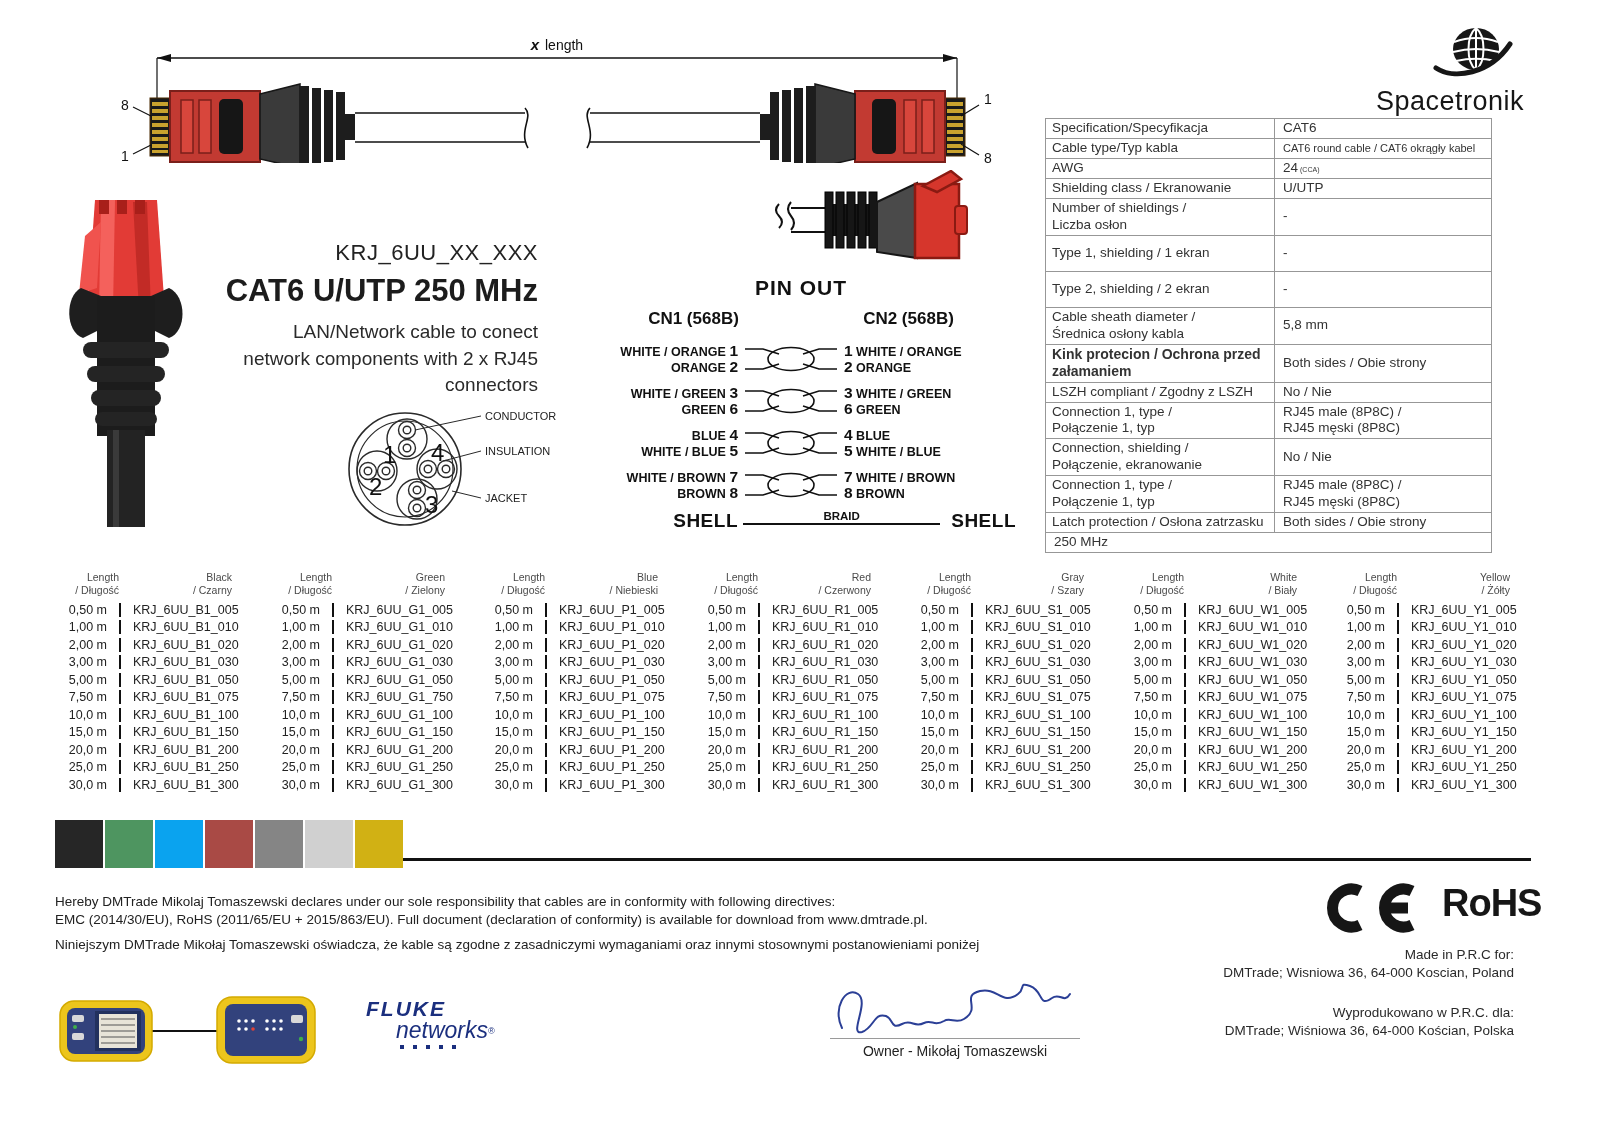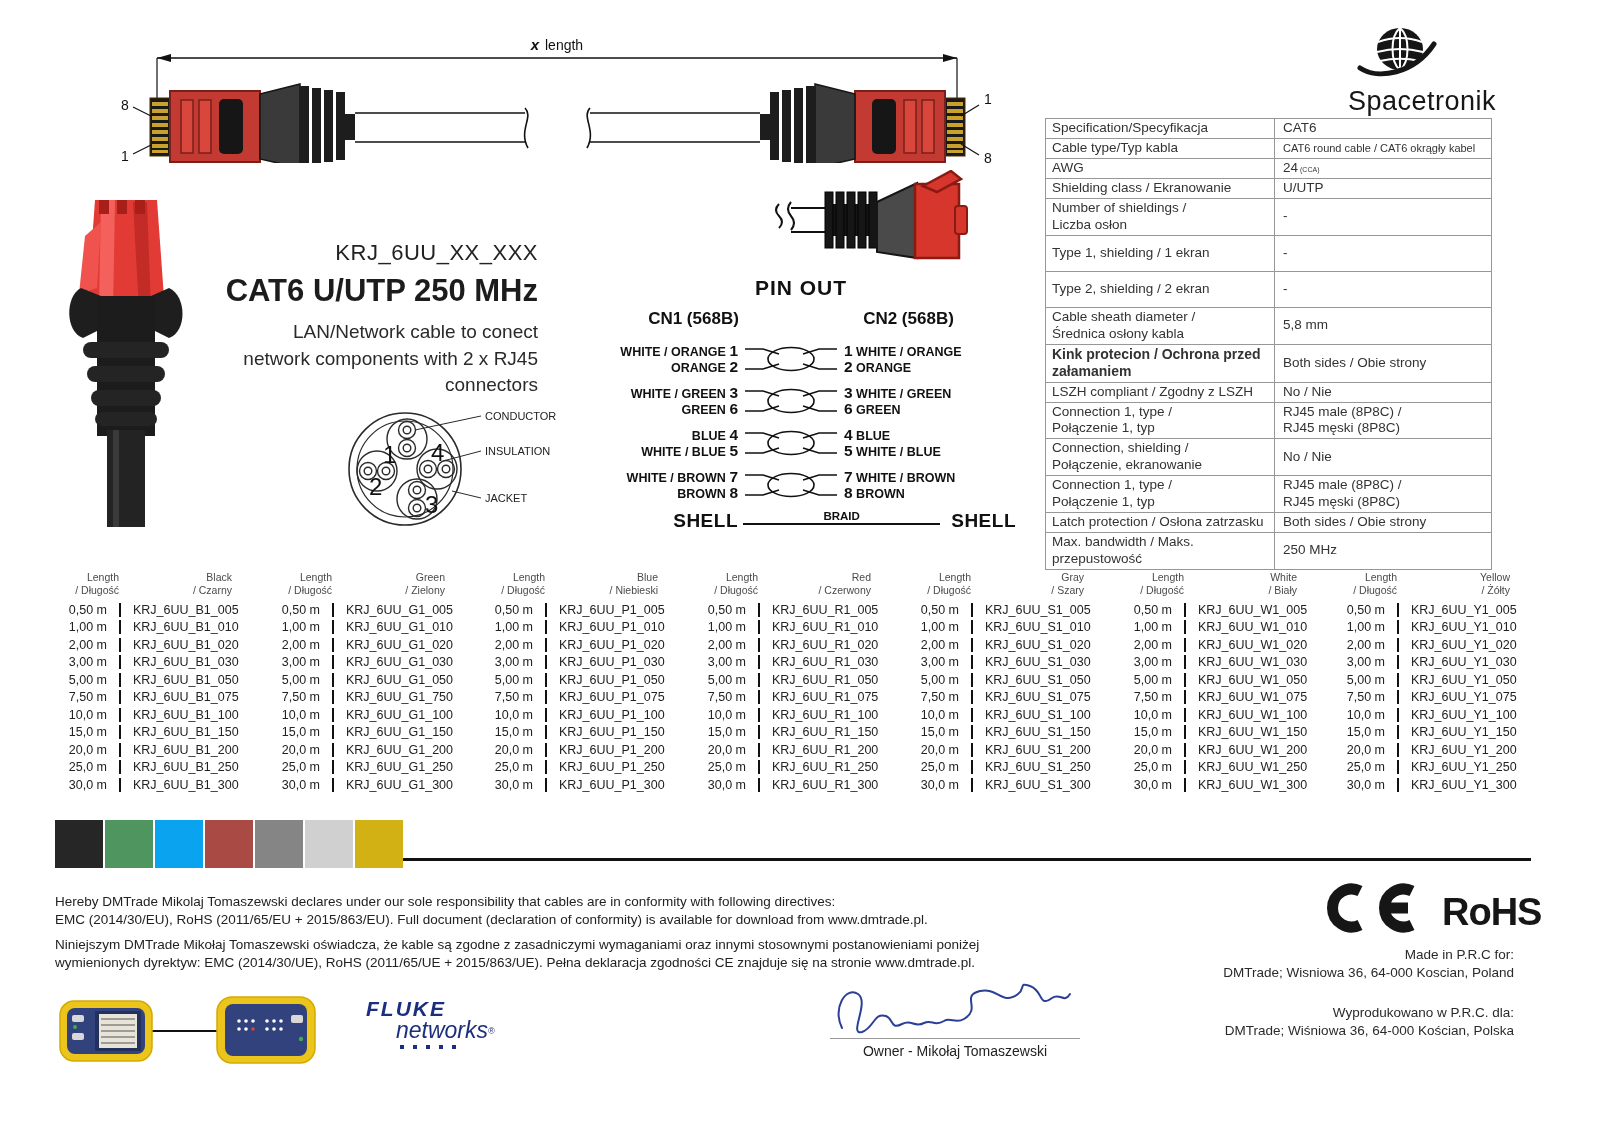--- a/index.html
+++ b/index.html
@@ -1,21 +1,21 @@
 <!DOCTYPE html>
 <html><head>
 <meta charset="utf-8">
 <style>
   html,body{margin:0;padding:0;}
   body{width:1600px;height:1131px;background:#ffffff;position:relative;overflow:hidden;
        font-family:"Liberation Sans", sans-serif;color:#1a1a1a;}
   .abs{position:absolute;}
 
   
-  .brand{left:1348px;top:22px;width:176px;text-align:left;}
+  .brand{left:1348px;top:22px;width:176px;text-align:right;}
   .brand-name{font-size:27px;color:#161616;margin-top:-2px;letter-spacing:0.5px;}
 
   
   .title-block{left:200px;top:216px;width:338px;text-align:right;color:#222;margin-top:24px;}
   .model{font-size:22px;letter-spacing:0.5px;}
   .prod-title{font-size:31px;font-weight:bold;margin-top:7px;color:#1c1c1c;}
   .prod-desc{font-size:19px;margin-top:10px;line-height:1.4;color:#2a2a2a;}
 
   
   .pinout{left:586px;top:276px;width:430px;color:#111;font-weight:bold;}
@@ -77,21 +77,21 @@
   .reg{font-size:9px;vertical-align:4px;}
   .fluke-dots{margin-left:34px;margin-top:1px;display:flex;gap:9px;}
   .dot{width:4px;height:4px;background:#1b2f7e;}
 
   
   .sig{left:830px;top:978px;width:250px;text-align:center;}
   .sig-line{height:1px;background:#9a9a9a;margin-top:-6px;}
   .sig-cap{font-size:14px;color:#222;margin-top:4px;}
 
   
-  .certs{left:1322px;top:882px;display:flex;align-items:flex-end;}
+  .certs{left:1322px;top:882px;display:flex;align-items:flex-start;}
   .rohs{font-size:38px;font-weight:bold;color:#161616;margin-left:16px;letter-spacing:-1px;}
   .made{right:86px;top:946px;text-align:right;font-size:13.5px;color:#2a2a2a;line-height:18px;}
   .made-gap{height:22px;}
 </style>
 </head>
 <body>
 
 <div class="page">
 
   <svg class="abs" style="left:95px;top:28px;" width="925" height="135" viewBox="0 0 925 135">
@@ -459,23 +459,20 @@
       </div>
       <div class="spec-row">
         <div class="spec-label">
           <div>Latch protection / Osłona zatrzasku</div>
         </div>
         <div class="spec-value">
           <div>Both sides / Obie strony</div>
         </div>
       </div>
       <div class="spec-row">
-        <div class="spec-label">
-          <div>Max. bandwidth / Maks. przepustowość</div>
-        </div>
         <div class="spec-value">
           <div>250 MHz</div>
         </div>
       </div>
     </div>
 
   <div class="abs part-tables" id="part-tables">
       <div class="pt-group">
         <div class="pt-head">
           <div class="pt-lh">
@@ -880,21 +877,20 @@
       <div class="swatch" style="background: rgb(209, 177, 20);"></div>
     </div>
   <div class="abs swatch-rule"></div>
 
   <div class="abs decl decl-en" id="decl-en">
       <div>Hereby DMTrade Mikolaj Tomaszewski declares under our sole responsibility that cables are in conformity with following directives:</div>
       <div>EMC (2014/30/EU), RoHS (2011/65/EU + 2015/863/EU). Full document (declaration of conformity) is available for download from www.dmtrade.pl.</div>
     </div>
   <div class="abs decl decl-pl" id="decl-pl">
       <div>Niniejszym DMTrade Mikołaj Tomaszewski oświadcza, że kable są zgodne z zasadniczymi wymaganiami oraz innymi stosownymi postanowieniami poniżej</div>
-      <div>wymienionych dyrektyw: EMC (2014/30/UE), RoHS (2011/65/UE + 2015/863/UE). Pełna deklaracja zgodności CE znajduje się na stronie www.dmtrade.pl.</div>
     </div>
 
   <svg class="abs testers" width="300" height="92" viewBox="0 0 300 92">
     <line x1="95" y1="46" x2="162" y2="46" stroke="#111" stroke-width="1.8"></line>
     <rect x="5" y="16" width="92" height="60" rx="14" fill="#ecc51c" stroke="#d4aa00" stroke-width="1.5"></rect>
     <rect x="12" y="23" width="78" height="46" rx="8" fill="#32427c"></rect>
     <rect x="40" y="26" width="46" height="40" fill="#22315e"></rect>
     <rect x="44" y="29" width="38" height="34" fill="#e8e4d8"></rect>
     <g stroke="#555" stroke-width="1">
         <line x1="46" y1="34" x2="80" y2="34"></line>

